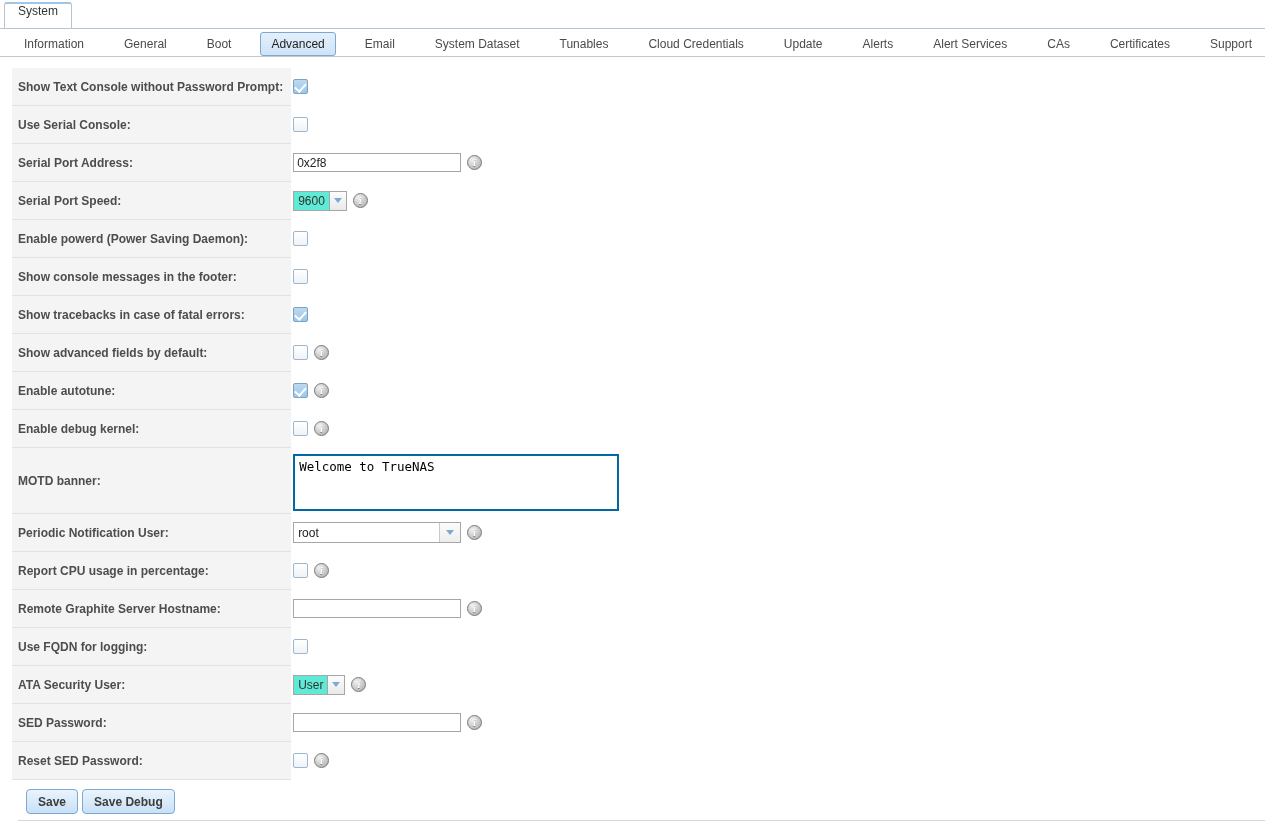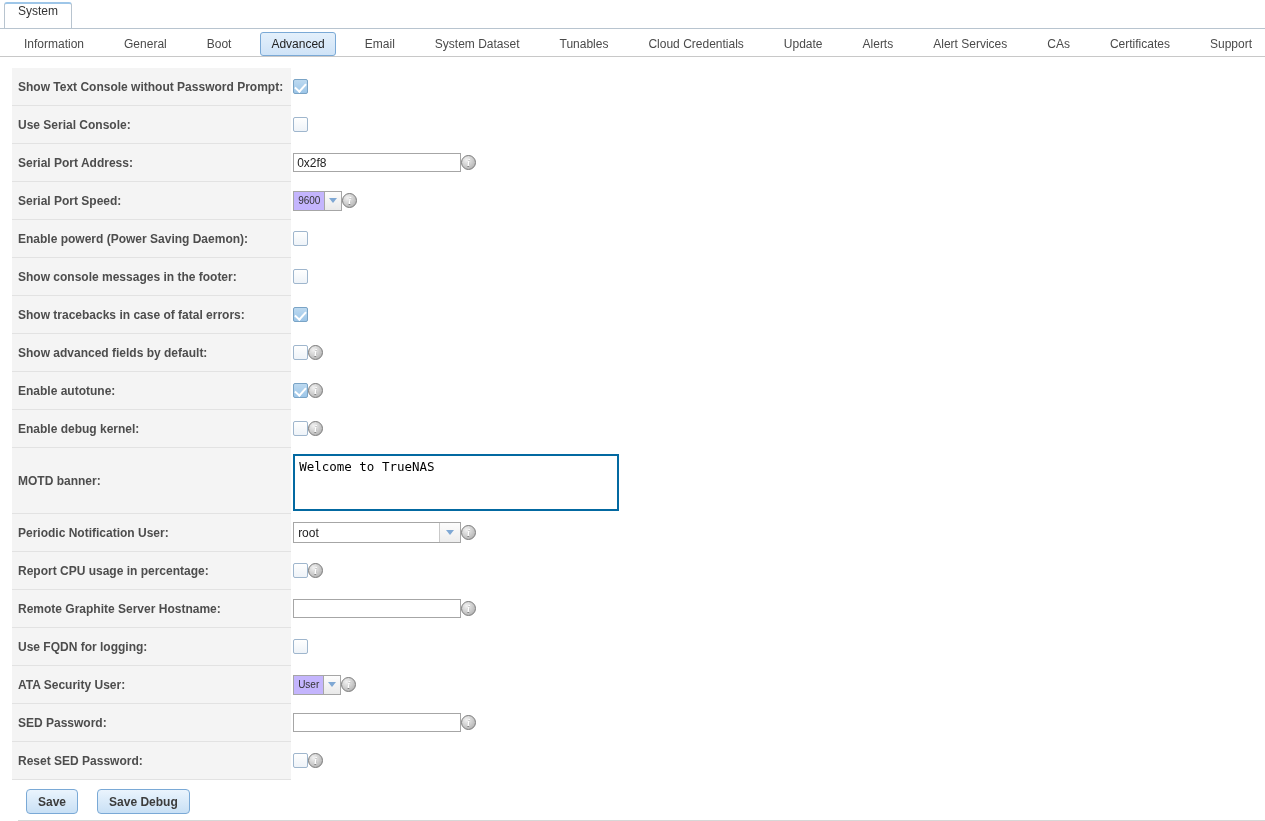--- a/index.html
+++ b/index.html
@@ -89,21 +89,21 @@
     white-space:nowrap;
   }
   .ctl-cell{
     background:#ffffff;
     padding:0 0 0 2px;
     vertical-align:middle;
     height:38px;
     box-sizing:border-box;
   }
   .ctl-cell.tall{height:66px;vertical-align:top;padding-top:6px;}
-  .ctl-row{display:flex;align-items:center;}
+  .ctl-row{display:flex;align-items:center;gap:6px;}
 
   
   .cbx{
     width:15px;height:15px;
     box-sizing:border-box;
     border:1px solid #9fb6cd;
     border-radius:2px;
     background:linear-gradient(to bottom,#ffffff 0%,#eef3f8 100%);
     display:inline-block;
     position:relative;
@@ -155,22 +155,22 @@
   
   .sel-small{
     display:inline-flex;
     align-items:stretch;
     height:20px;
     flex:0 0 auto;
   }
   .sel-small .sv{
     min-width:26px;
     border:1px solid #a6a6a6;
-    background:#c4b5fd;
-    font-size:10px;
+    background:#5eead4;
+    font-size:12px;
     color:#333;
     display:flex;align-items:center;
     padding:0 4px;
     box-sizing:border-box;
   }
   .sel-small .sbtn{
     width:17px;
     border:1px solid #a6a6a6;
     border-left:none;
     background:linear-gradient(to bottom,#fdfdfd 0%,#e9e9e9 100%);
@@ -221,21 +221,21 @@
     font-size:11px;
     color:#ffffff;
     line-height:1;
     flex:0 0 auto;
     text-shadow:0 1px 0 rgba(0,0,0,.35);
   }
 
   
   .btnbar{
     padding:8px 0 0 14px;
-    display:flex;gap:19px;
+    display:flex;gap:4px;
     border-top:1px solid transparent;
   }
   .btn{
     height:25px;
     box-sizing:border-box;
     padding:0 11px;
     border:1px solid #7aa9d6;
     border-radius:4px;
     background:linear-gradient(to bottom,#eaf4fd 0%, #c9e0f5 100%);
     font-size:12px;

